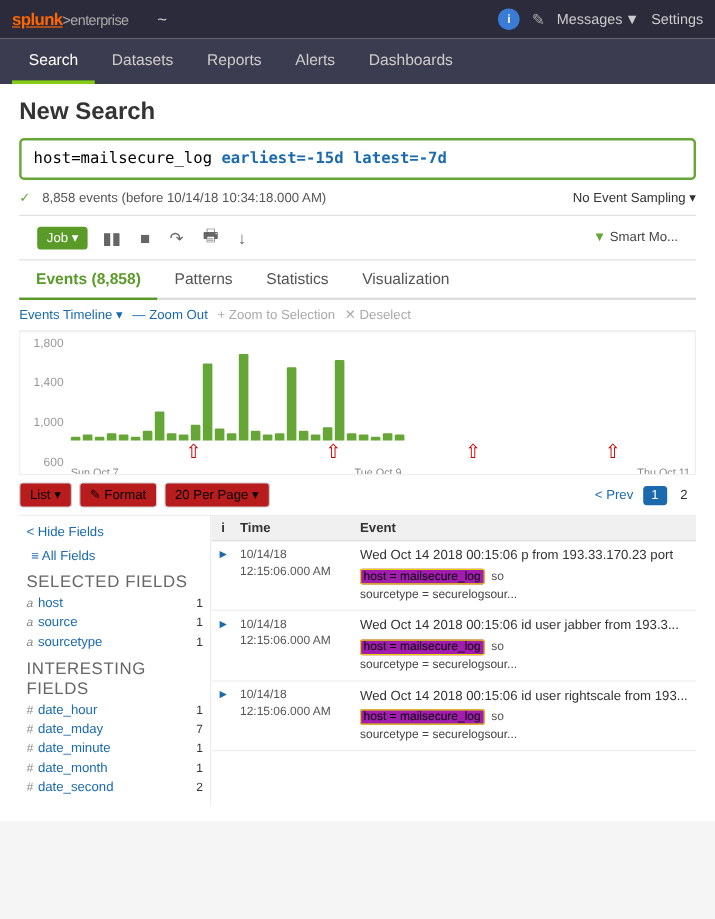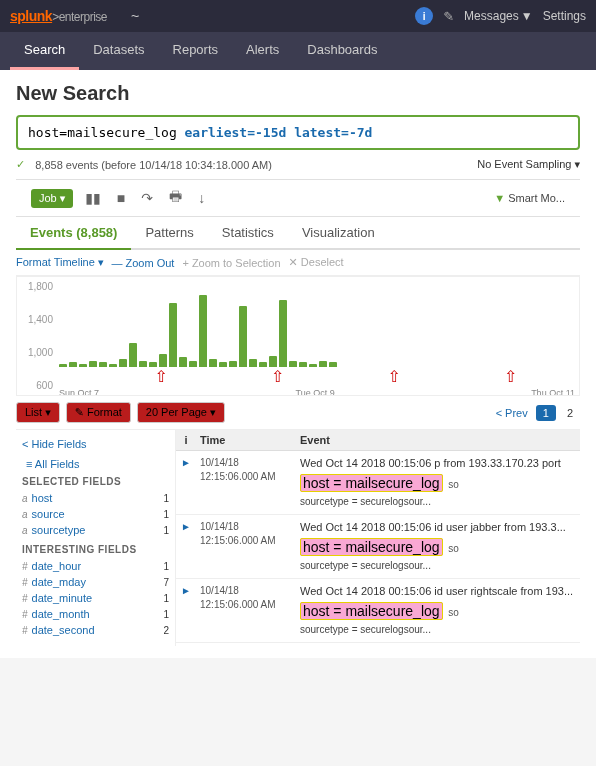--- a/index.html
+++ b/index.html
@@ -44,21 +44,21 @@
       color: #ccc;
       font-size: 13px;
       padding: 0 14px;
       display: flex;
       align-items: center;
       cursor: pointer;
       border-bottom: 3px solid transparent;
     }
     .nav-item.active {
       color: #fff;
-      border-bottom: 3px solid #fca5a5;
+      border-bottom: 3px solid #84cc16;
     }
 
     
     .page { background: #fff; padding: 12px 16px; }
 
     .page-title {
       font-size: 20px;
       font-weight: bold;
       color: #333;
       margin-bottom: 10px;
@@ -300,22 +300,22 @@
       cursor: pointer;
       font-size: 11px;
     }
     .all-fields-btn {
       color: #1a6aad;
       cursor: pointer;
       font-size: 11px;
       margin-left: 4px;
     }
     .section-label {
-      font-size: 10px;
-      font-weight: bold;
+      font-size: 14px;
+      font-weight: normal;
       color: #666;
       text-transform: uppercase;
       letter-spacing: 0.5px;
       margin: 6px 0 3px 0;
     }
     .field-item {
       display: flex;
       align-items: center;
       gap: 4px;
       padding: 2px 0;
@@ -375,25 +375,25 @@
       line-height: 1.4;
     }
     .event-content {
       flex: 1;
       padding: 5px 4px;
       line-height: 1.4;
       overflow: hidden;
     }
     .event-text { color: #333; font-size: 11px; }
     .event-highlight {
-      background: #f9a8d4;
+      background: #a21caf;
       border: 1px solid #e6d000;
       border-radius: 2px;
       padding: 0 2px;
-      font-size: 14px;
+      font-size: 10px;
     }
     .field-line {
       font-size: 10px;
       color: #444;
       margin-top: 1px;
     }
   </style>
 </head>
 <body>
 
@@ -452,21 +452,21 @@
   </div>
 
   <div class="tabs-row">
     <div class="tab-item active">Events (8,858)</div>
     <div class="tab-item">Patterns</div>
     <div class="tab-item">Statistics</div>
     <div class="tab-item">Visualization</div>
   </div>
 
   <div class="timeline-controls">
-    <span class="timeline-btn">Format Timeline ▾</span>
+    <span class="timeline-btn">Events Timeline ▾</span>
     <span class="timeline-btn">— Zoom Out</span>
     <span class="timeline-btn-muted">+ Zoom to Selection</span>
     <span class="timeline-btn-deselect">✕ Deselect</span>
   </div>
 
   <div class="chart-area">
     <div class="chart-y-labels">
       <span>1,800</span>
       <span>1,400</span>
       <span>1,000</span>

